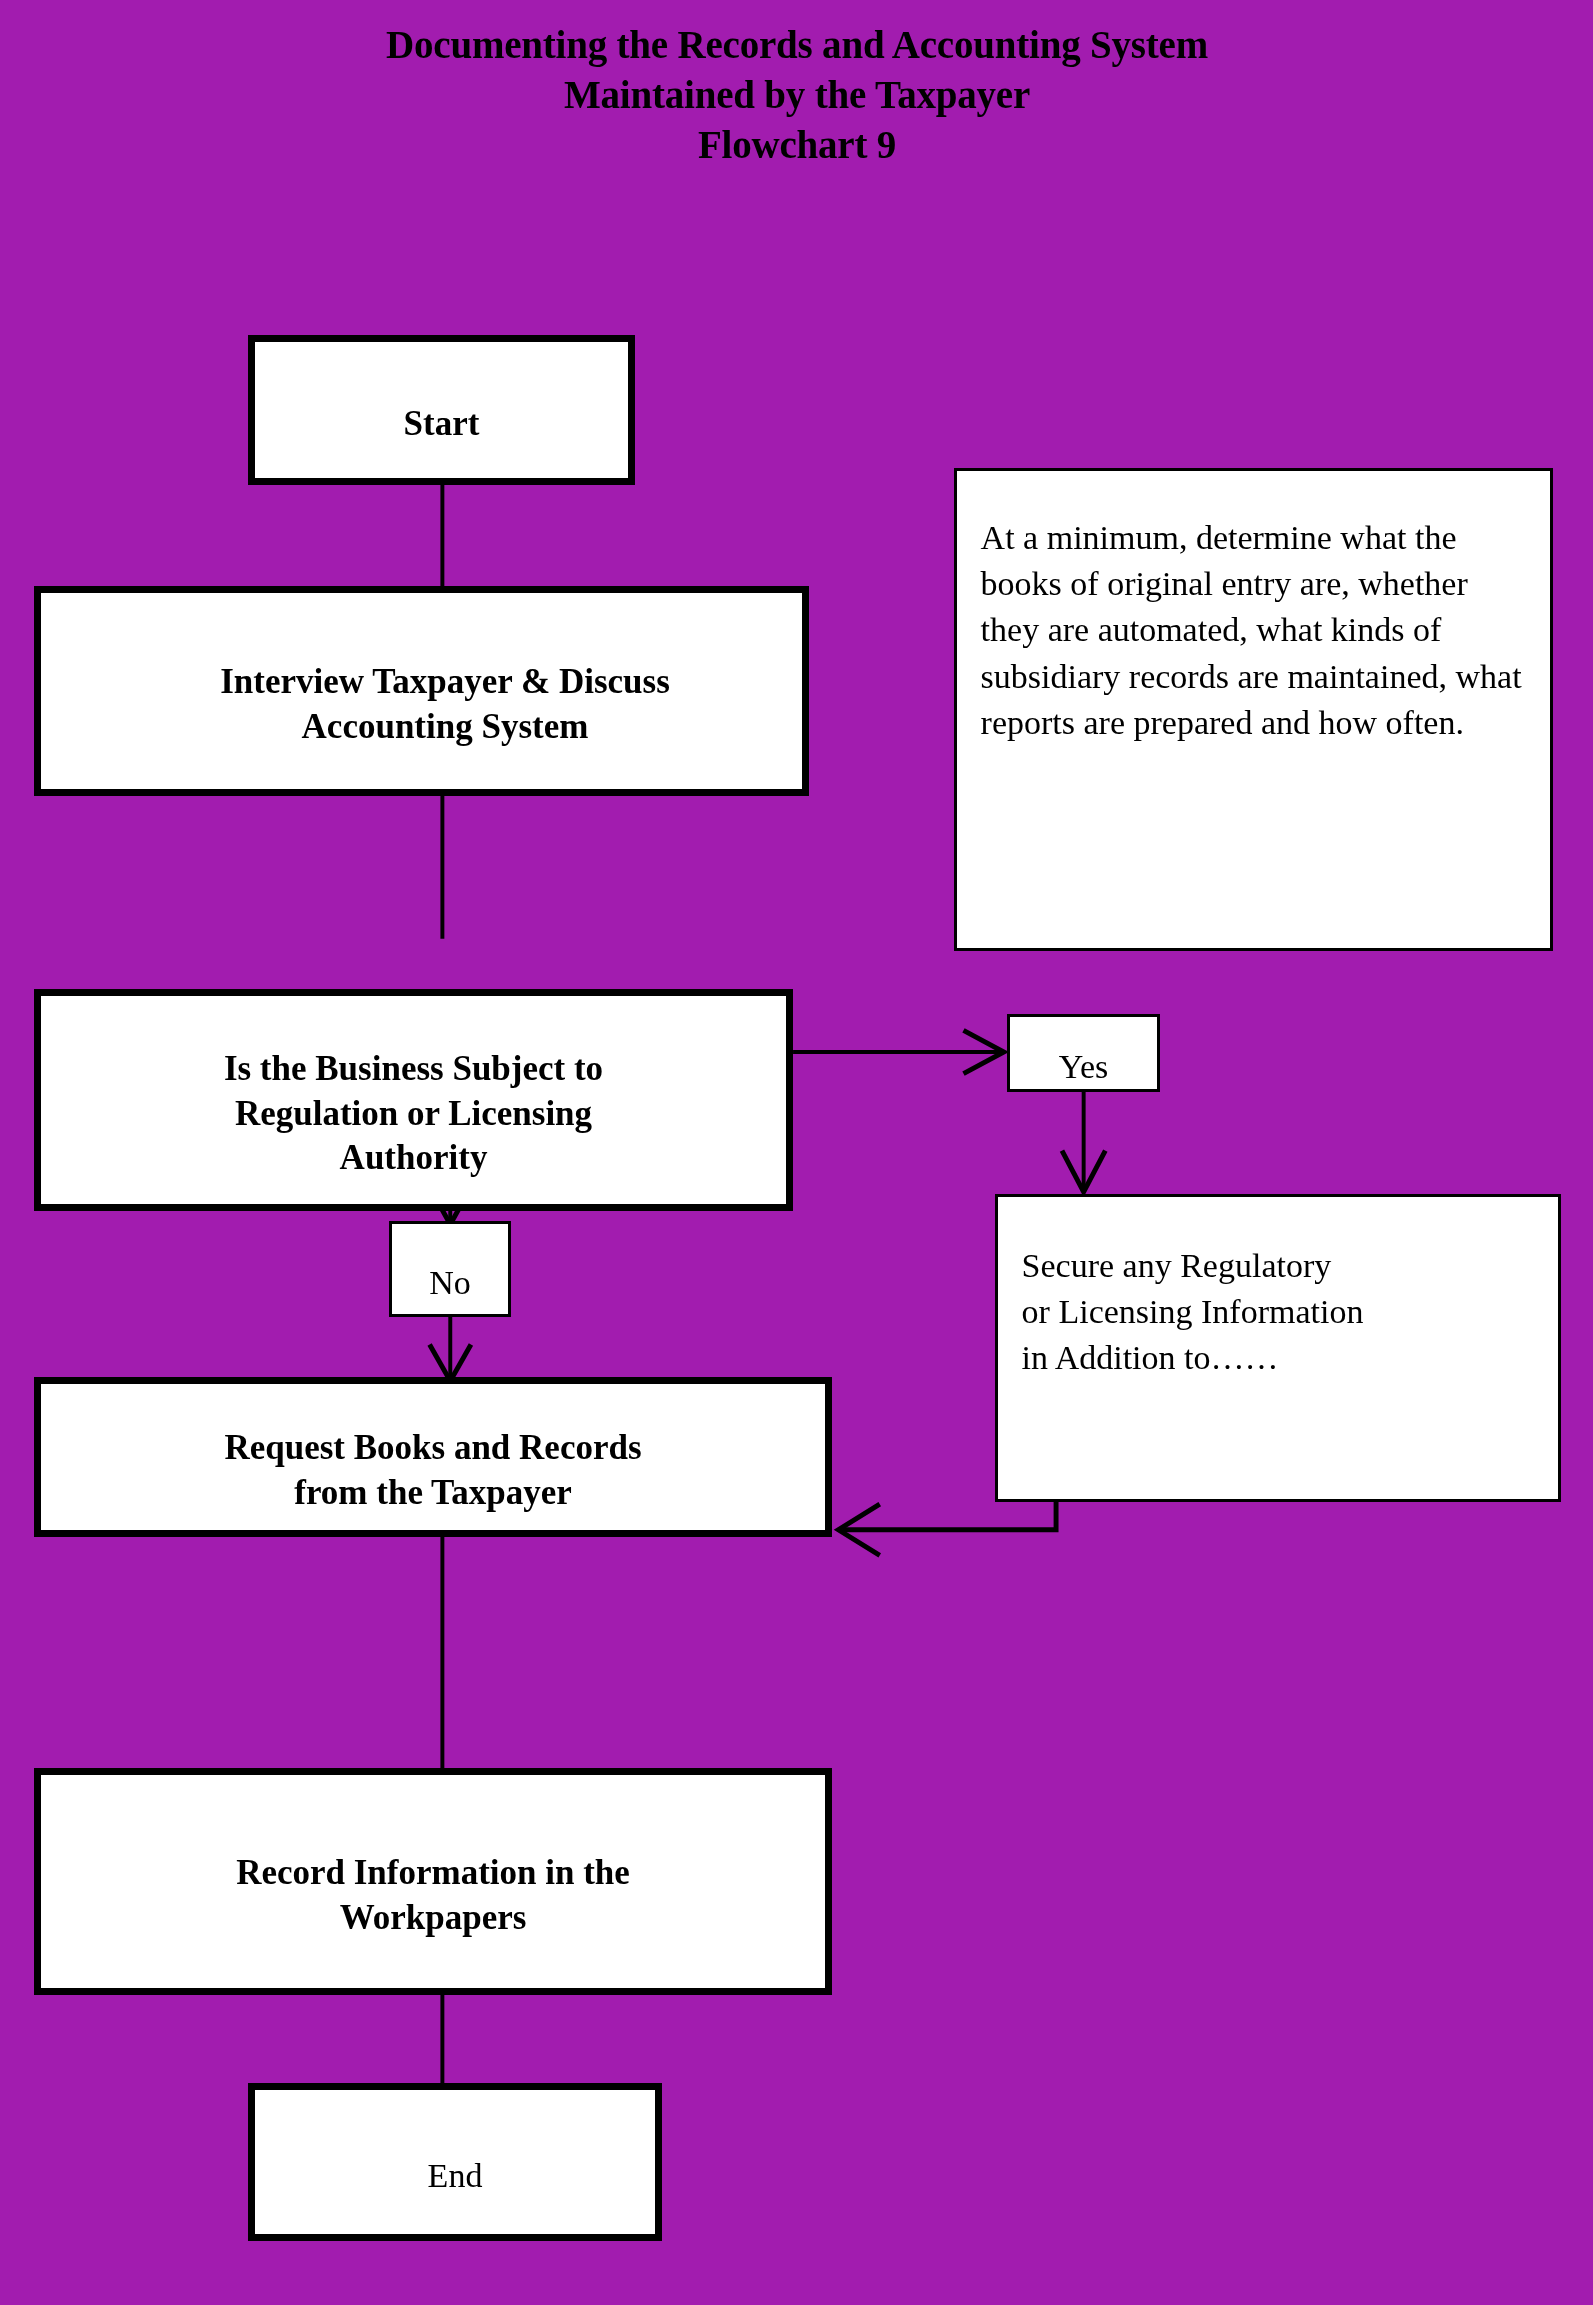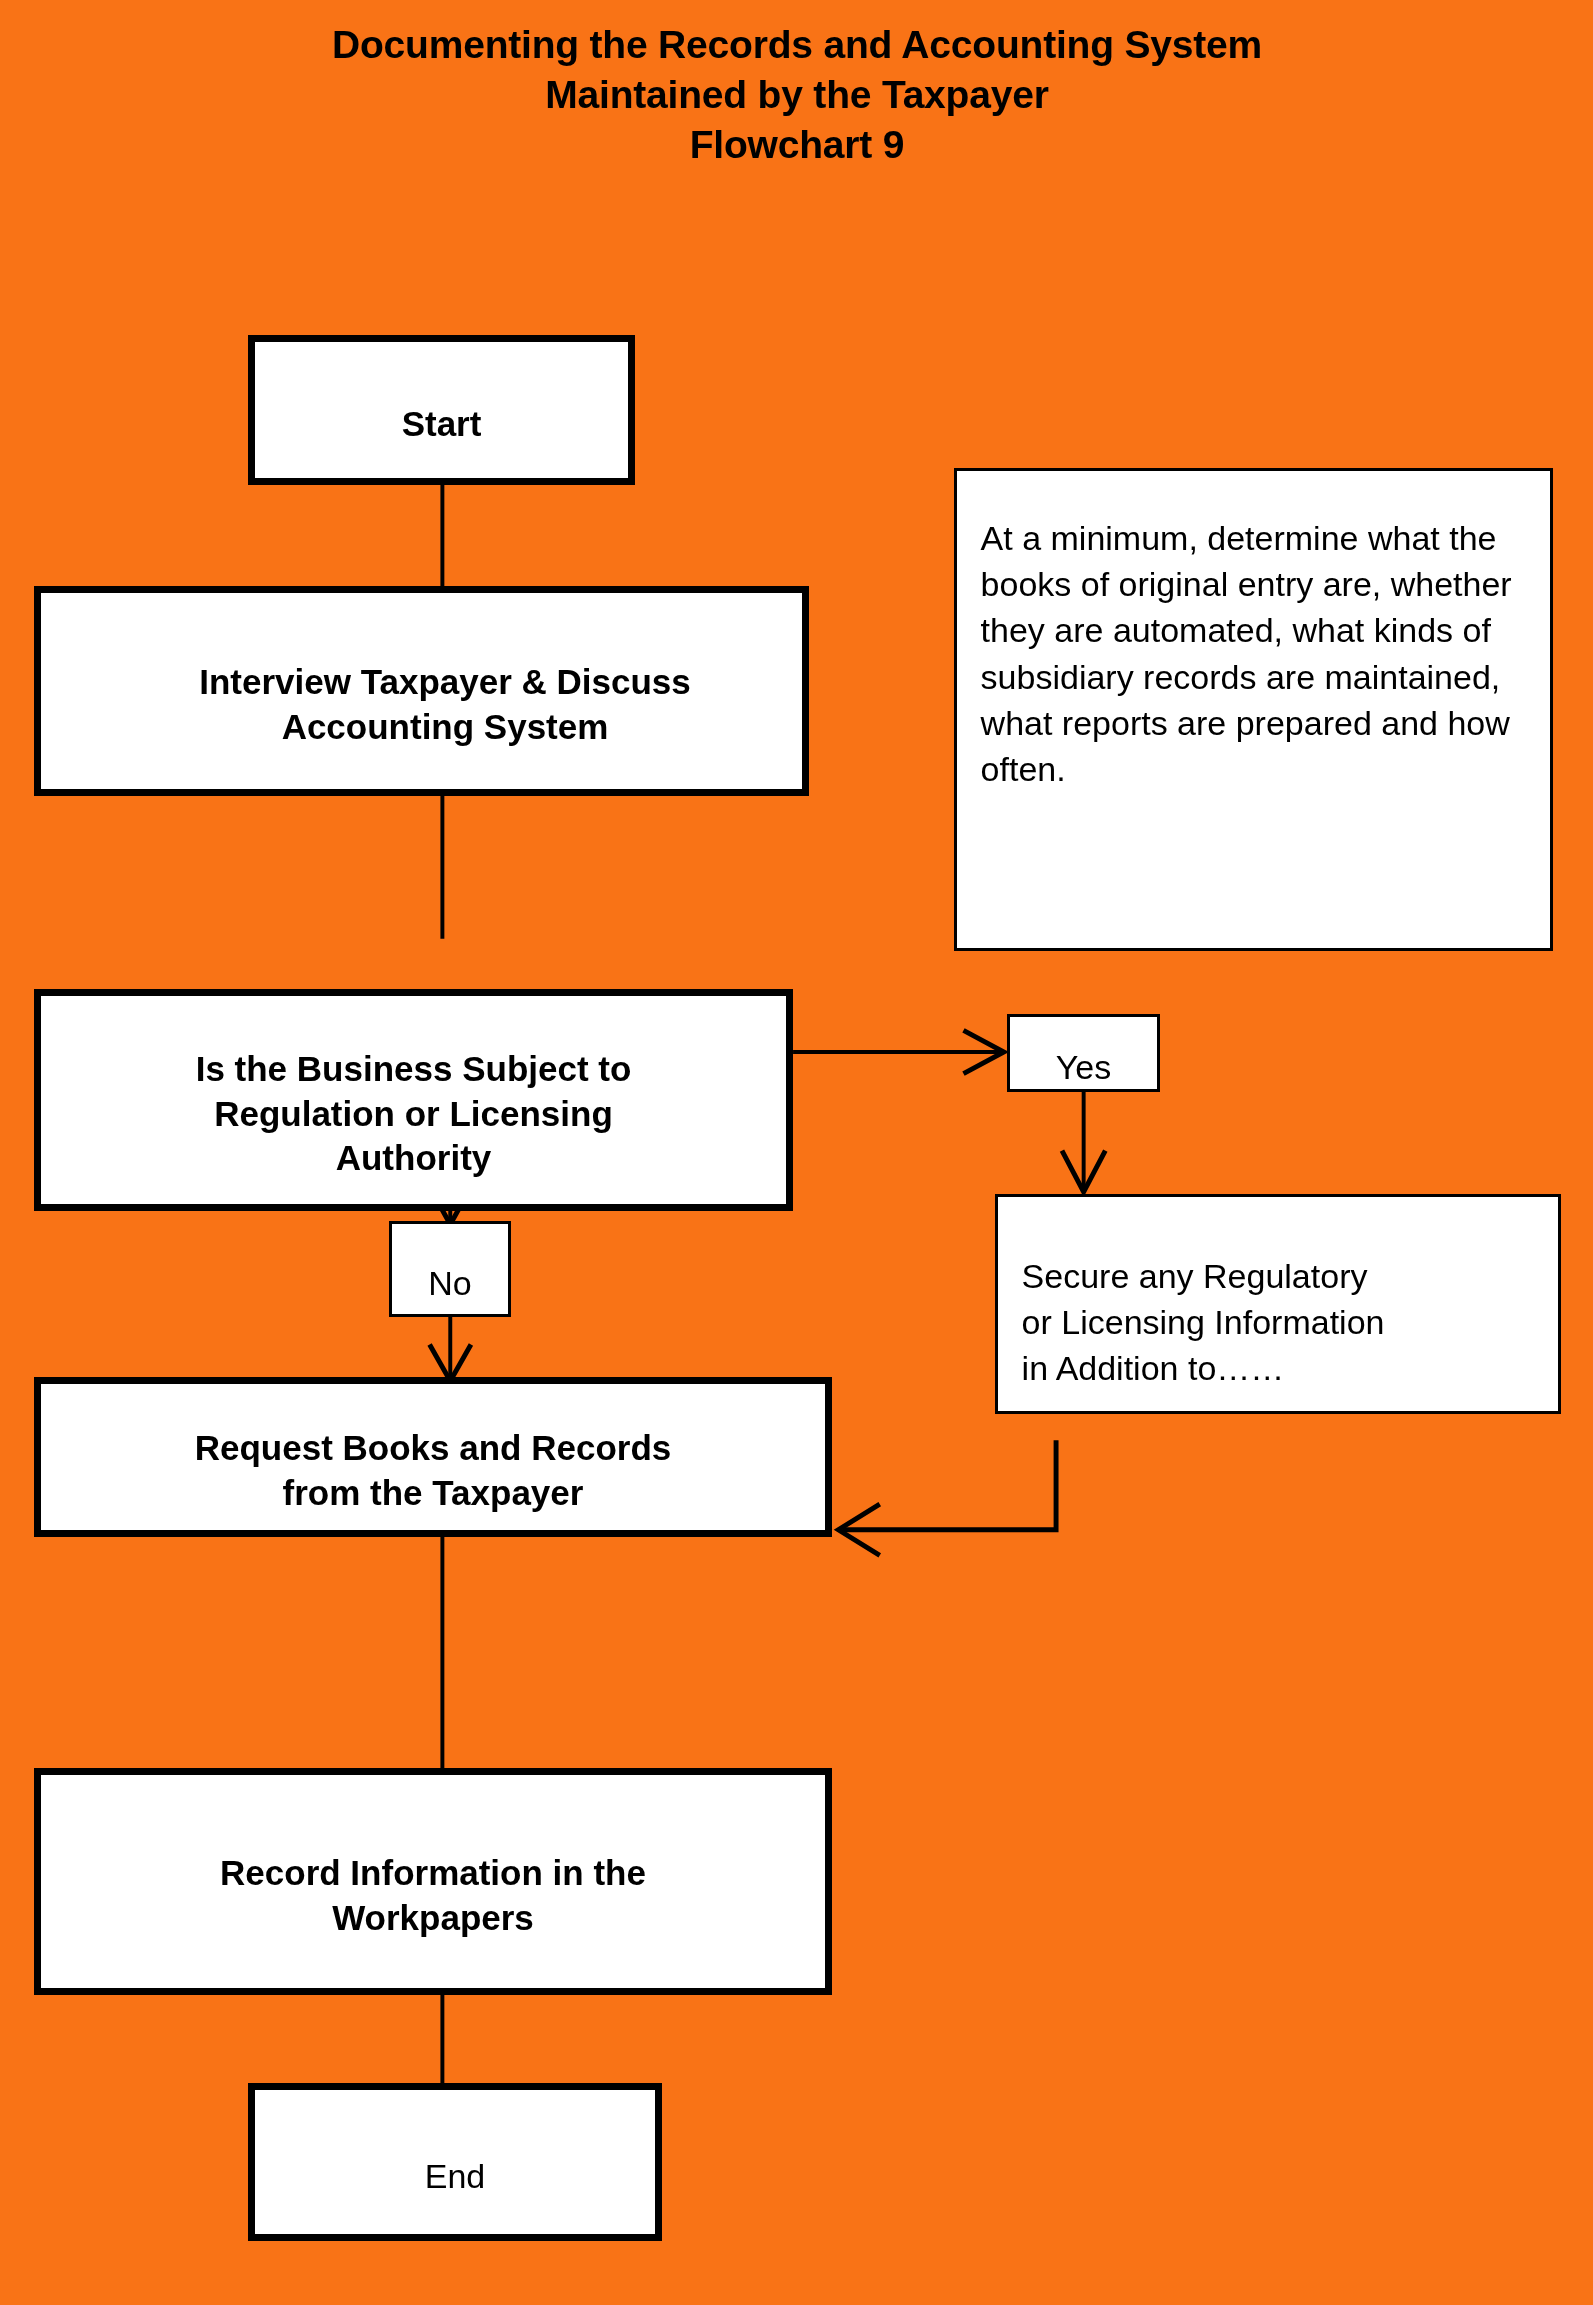--- a/index.html
+++ b/index.html
@@ -4,23 +4,23 @@
 <style>
   html, body {
     margin: 0;
     padding: 0;
     background: #ffffff;
   }
   #page {
     position: relative;
     width: 1594px;
     height: 2305px;
-    background: #f97316;
+    background: #a21caf;
     overflow: hidden;
-    font-family: Liberation Sans, sans-serif;
+    font-family: Liberation Serif, serif;
     color: #000000;
   }
 
   
   #title {
     position: absolute;
     left: 0;
     top: 19.7px;
     width: 1594px;
     text-align: center;
@@ -107,25 +107,25 @@
 
   #node-yes {
     left: 1007px; top: 1014px; width: 153px; height: 78px;
     font-size: 34px;
   }
   #node-no {
     left: 389px; top: 1221px; width: 122px; height: 96px;
     font-size: 34px;
   }
   #node-secure {
-    left: 995px; top: 1194px; width: 566px; height: 220px;
+    left: 995px; top: 1194px; width: 566px; height: 308px;
     border: 3px solid #000000;
     font-size: 34px;
     line-height: 1.36;
-    align-items: center;
+    align-items: flex-start;
     justify-content: flex-start;
     padding: 17.7px 15.8px 9.9px 23.6px;
   }
   #node-secure .label { text-align: left; }
 
   
   #connectors {
     position: absolute;
     left: 0; top: 0;
     width: 1594px;

